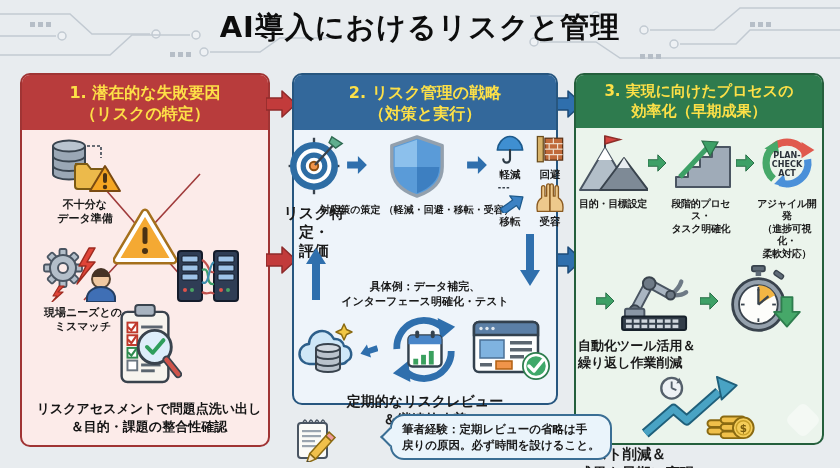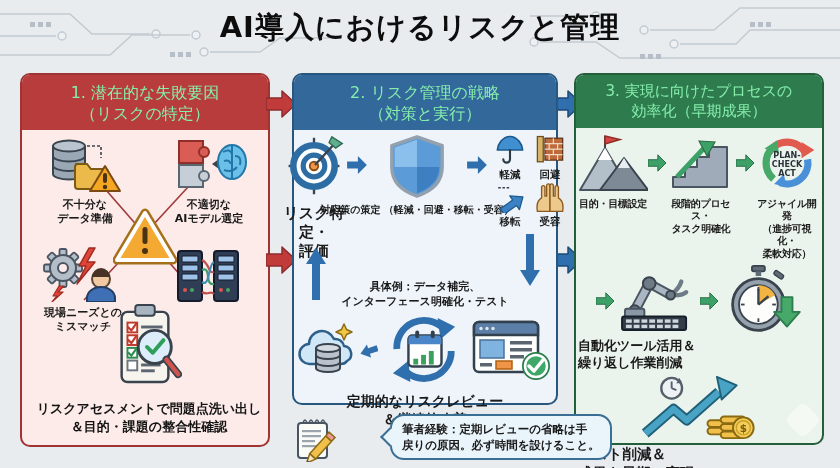--- a/index.html
+++ b/index.html
@@ -12,21 +12,21 @@
   .ml{white-space:pre-line;}
   
   .title{
     position:absolute;left:0;top:8px;width:100%;text-align:center;
     font-size:29px;font-weight:800;letter-spacing:1px;color:#0d0d0d;margin:0;
   }
   .circuit{position:absolute;top:0;pointer-events:none;}
   
   .panel{position:absolute;border-radius:10px;box-sizing:border-box;}
   .phead{
-    border-radius:8px 8px 0 0;color:#86efac;font-weight:400;text-align:center;
+    border-radius:8px 8px 0 0;color:#fde047;font-weight:700;text-align:center;
     font-size:16px;line-height:1.32;padding:7px 2px 6px 2px;
   }
   .pbody{position:relative;box-sizing:border-box;padding-left:27px;}
   #panel1{left:20px;top:73px;width:250px;height:374px;background:#fcebe9;border:2px solid #a03434;}
   #panel1 .phead{background:#b83c3c;}
   #panel2{left:292px;top:73px;width:266px;height:332px;background:#eef4fa;border:2px solid #27567f;}
   #panel2 .phead{background:#33689b;}
   #panel3{left:574px;top:73px;width:250px;height:372px;background:#ebf4ec;border:2px solid #245f3c;}
   #panel3 .phead{background:#2e7b4e;font-size:15px;}
   
@@ -149,35 +149,20 @@
           <path d="M28 28 h12 l4 5 h14 a3 3 0 0 1 3 3 v14 a3 3 0 0 1 -3 3 h-27 a3 3 0 0 1 -3 -3 v-19 a3 3 0 0 1 3 -3 z" fill="#ecba4b" stroke="#7c5a14" stroke-width="2"></path>
           <polygon points="58,30 73,55 43,55" fill="#f5a623" stroke="#7a4a12" stroke-width="2" stroke-linejoin="round"></polygon>
           <rect x="56" y="37" width="4" height="10" rx="2" fill="#4a3214"></rect>
           <circle cx="58" cy="51" r="2.2" fill="#4a3214"></circle>
         </svg>
       </span>
       <div class="ml">不十分な
 データ準備</div>
     </div>
 
-    <div class="p1item p1tr">
-      <span>
-        <svg width="76" height="58" viewBox="0 0 76 58">
-          <rect x="8" y="5" width="24" height="22" fill="#d95d54" stroke="#8e2f2a" stroke-width="2"></rect>
-          <circle cx="33" cy="16" r="5" fill="#d95d54" stroke="#8e2f2a" stroke-width="2"></circle>
-          <rect x="8" y="29" width="24" height="22" fill="#c6cfd8" stroke="#5b6770" stroke-width="2"></rect>
-          <circle cx="33" cy="40" r="5" fill="#c6cfd8" stroke="#5b6770" stroke-width="2"></circle>
-          <polygon points="41,28 48,23 48,33" fill="#39444f"></polygon>
-          <ellipse cx="61" cy="26" rx="14" ry="17" fill="#69c0e8" stroke="#2277a8" stroke-width="2"></ellipse>
-          <path d="M61 10 v32 M52 16 q7 -4 9 2 M53 34 q8 3 13 -3 M64 20 q7 0 5 9 M53 25 q5 -2 7 3" fill="none" stroke="#2277a8" stroke-width="2"></path>
-        </svg>
-      </span>
-      <div class="ml">不適切な
-AIモデル選定</div>
-    </div>
 
     <div class="p1warn">
       <svg width="64" height="58" viewBox="0 0 64 58">
         <polygon points="32,5 60,52 4,52" fill="none" stroke="#a5701c" stroke-width="9" stroke-linejoin="round"></polygon>
         <polygon points="32,5 60,52 4,52" fill="#f4a933" stroke="#ffffff" stroke-width="4" stroke-linejoin="round"></polygon>
         <rect x="29.5" y="19" width="5" height="17" rx="2.5" fill="#4a3214"></rect>
         <circle cx="32" cy="43" r="3" fill="#4a3214"></circle>
       </svg>
     </div>
 
@@ -459,21 +444,21 @@
             <polygon points="27,14 34,26 20,26" fill="#ffffff"></polygon>
             <polygon points="46,24 70,56 22,56" fill="#7e8a96" stroke="#39434d" stroke-width="2" stroke-linejoin="round"></polygon>
             <polygon points="46,24 52,34 40,34" fill="#e8edf1"></polygon>
           </svg>
         </span>
         <div class="p3label ml">目的・目標設定</div>
       </div>
       <svg class="garrow" width="18" height="18" viewBox="0 0 22 20">
         <polygon points="0,6 12,6 12,0 22,10 12,20 12,14 0,14" fill="#3da066" stroke="#2a6e47" stroke-width="1.2"></polygon>
       </svg>
-      <div class="col" style="width:82px;">
+      <div class="col" style="width:82px;align-items:flex-end;">
         <span>
           <svg width="64" height="58" viewBox="0 0 64 56">
             <path d="M4 52 V42 H16 V32 H28 V22 H40 V12 H58 V52 Z" fill="#9fabb8" stroke="#4a5562" stroke-width="2" stroke-linejoin="round"></path>
             <line x1="8" y1="42" x2="36" y2="12" stroke="#3da066" stroke-width="5"></line>
             <polygon points="30,6 46,7 38,21" fill="#3da066" stroke="#2a6e47" stroke-width="1.2"></polygon>
           </svg>
         </span>
         <div class="p3label ml">段階的プロセス・
 タスク明確化</div>
       </div>

